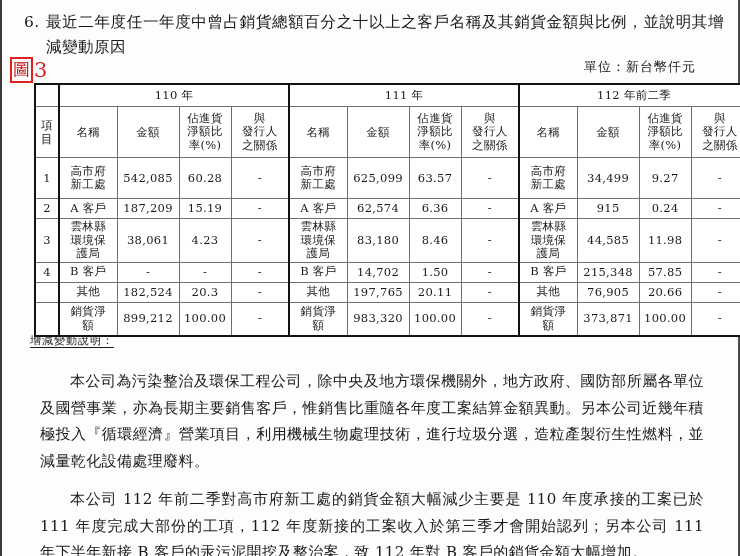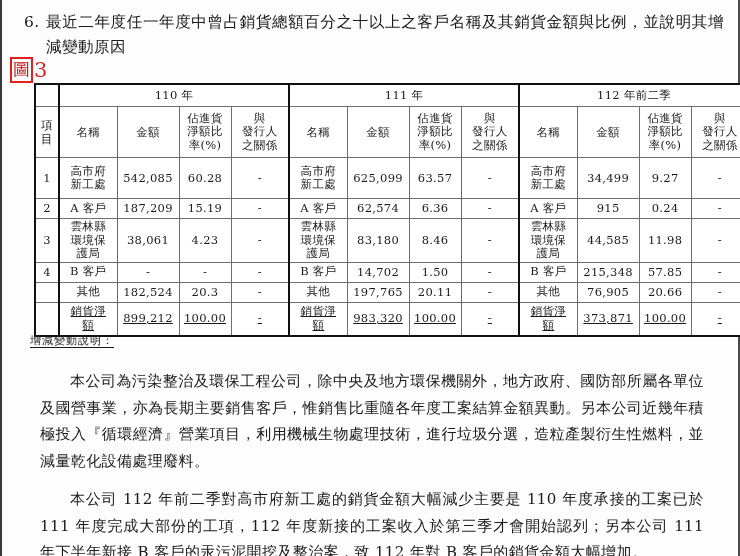--- a/index.html
+++ b/index.html
@@ -146,21 +146,21 @@
     letter-spacing: 0.2px;
   }
   td.dash { text-align: center; }
   td.idx  { font-size: 12px; }
   td.nm   { letter-spacing: 0.6px; }
   td.nm .stack { display:block; line-height: 13.5px; }
 
   .row-tall td { height: 38px; }
   .row-short td { height: 17px; }
   .row-mid td { height: 27px; }
-  .row-total td { height: 30px; text-decoration: underline; }
+  .row-total td { height: 30px; }
 
   
   .expl-title {
     position: absolute;
     left: 28px;
     top: 333px;
     font-size: 11px;
     letter-spacing: 1px;
     text-decoration: underline;
     text-underline-offset: 3px;
@@ -190,20 +190,21 @@
   <div class="heading">
     <span class="heading-num">6.</span>
     <span class="heading-body">最近二年度任一年度中曾占銷貨總額百分之十以上之客戶名稱及其銷貨金額與比例，並說明其增減變動原因</span>
   </div>
 
   <div class="figtag">
     <span class="figtag-box">圖</span>
     <span class="figtag-num">3</span>
   </div>
 
+  <div class="unit-note">單位：新台幣仟元</div>
 
   <div class="tbl-wrap">
     <table class="main">
       <colgroup>
         <col style="width:24px">
         <col style="width:58px">
           <col style="width:62px">
           <col style="width:52px">
           <col style="width:58px">
         <col style="width:58px">

